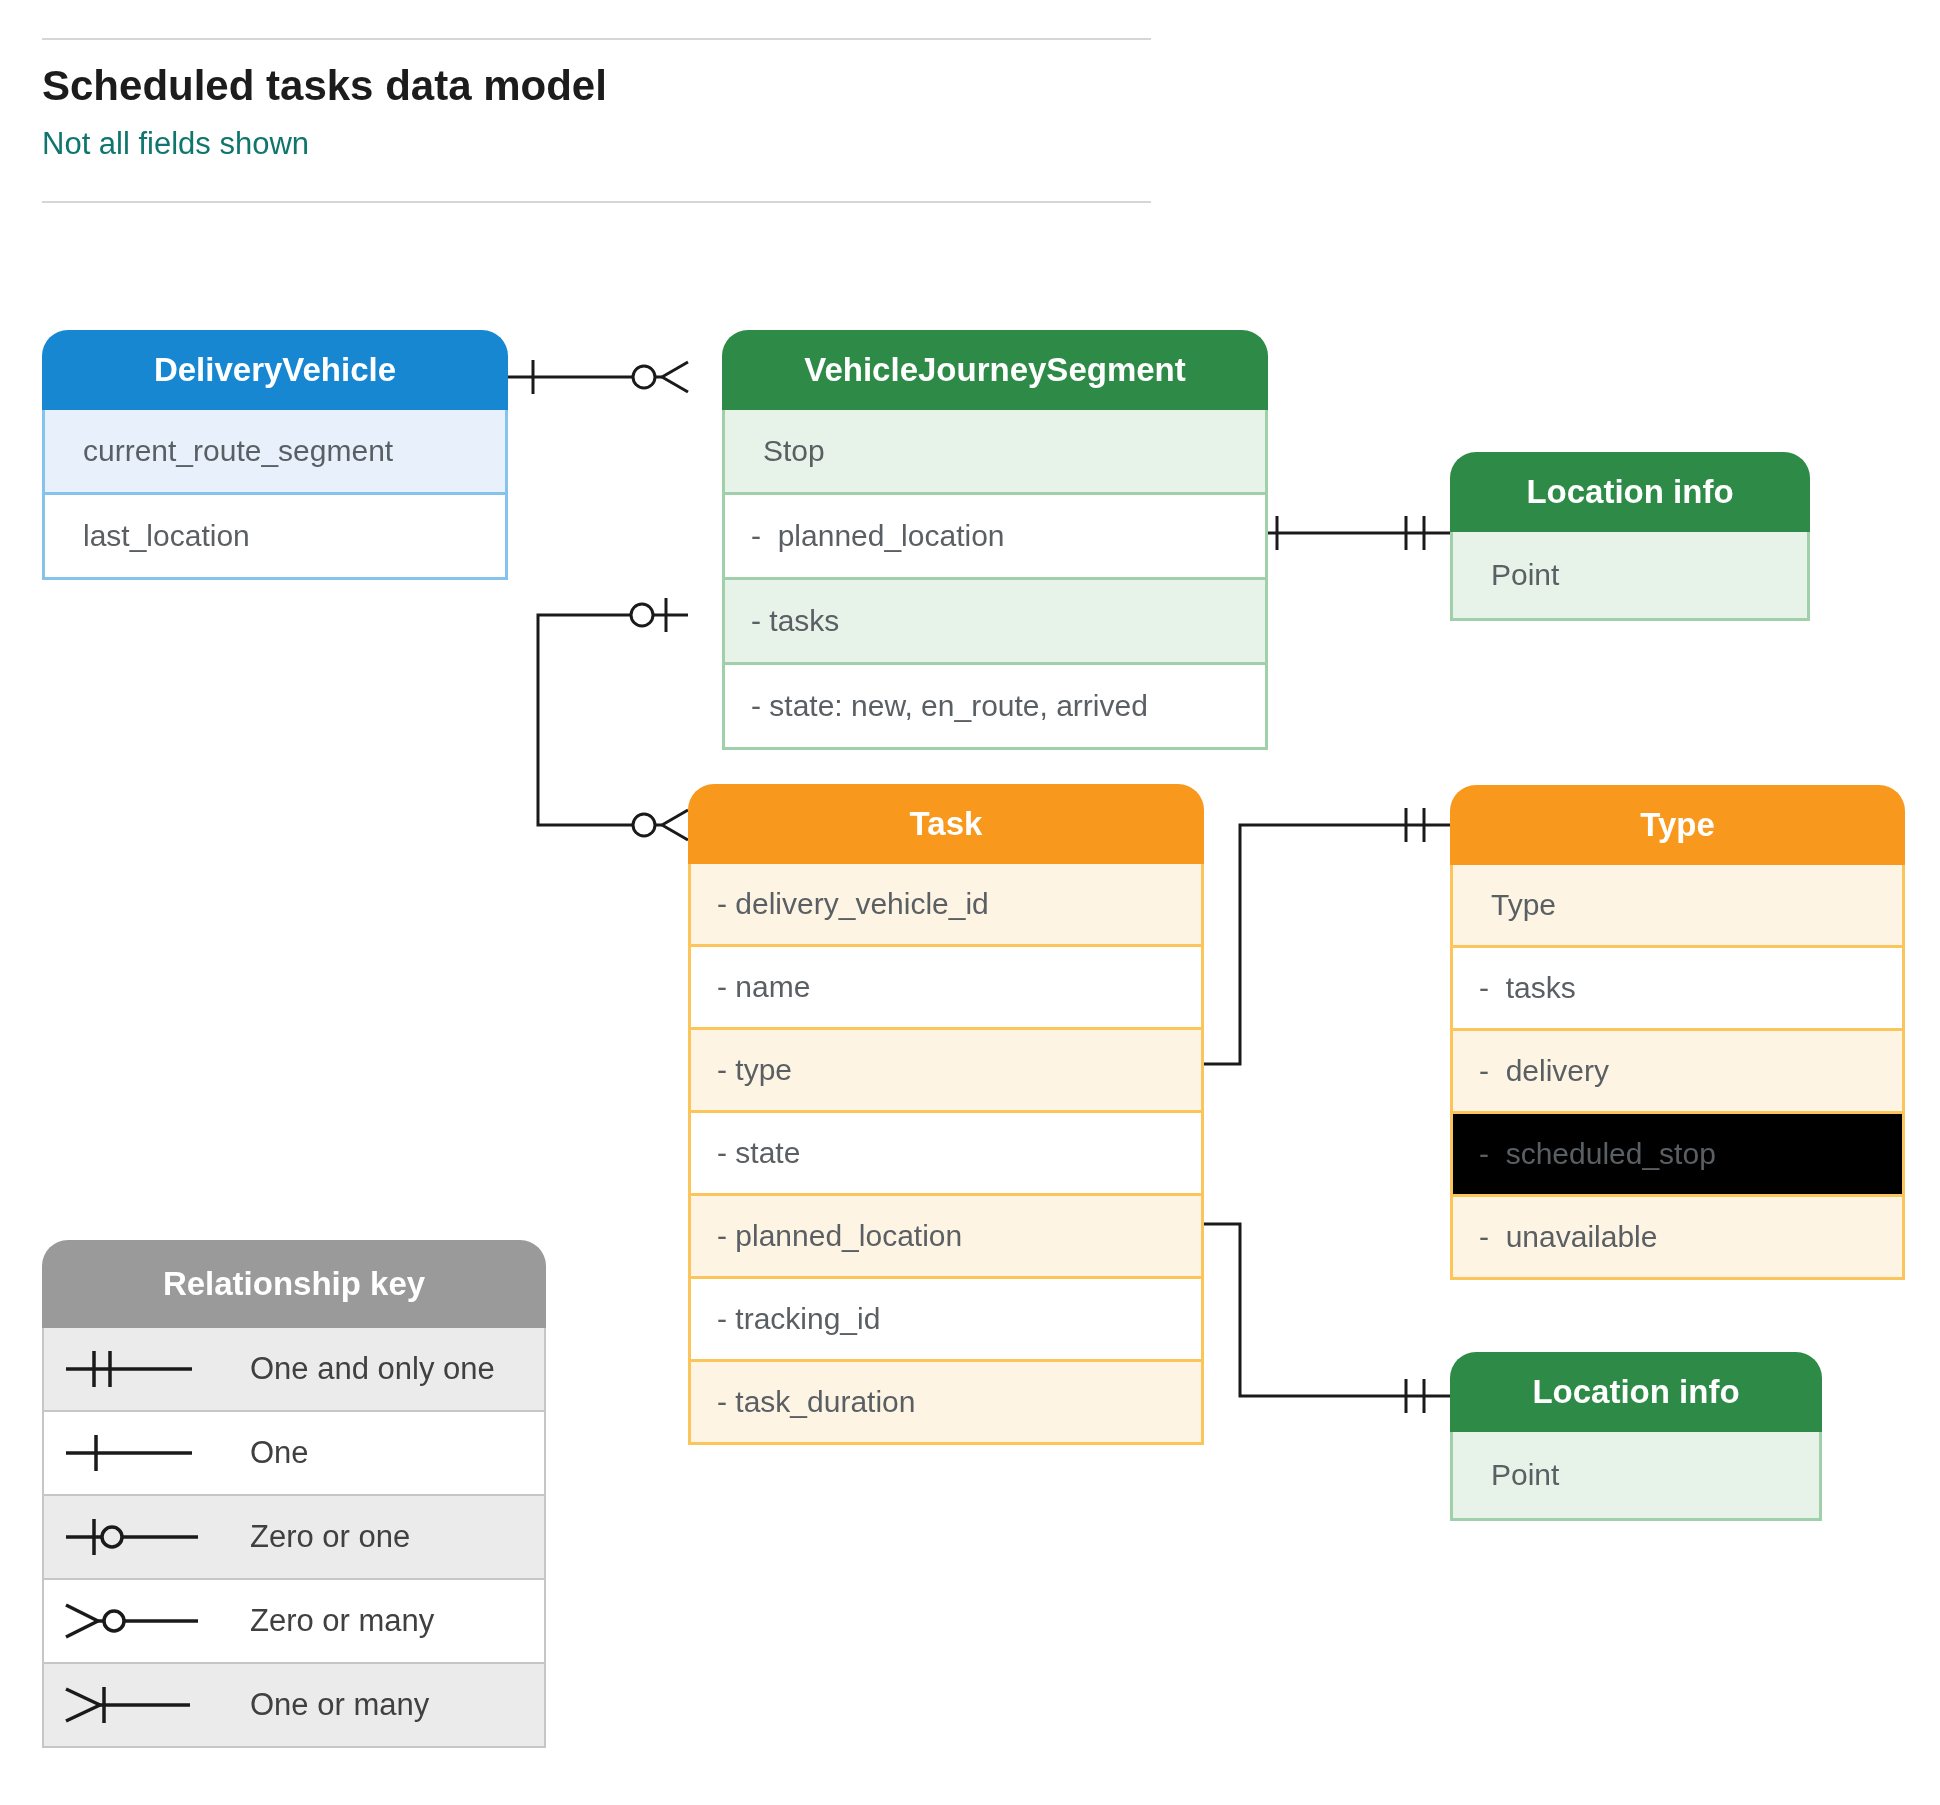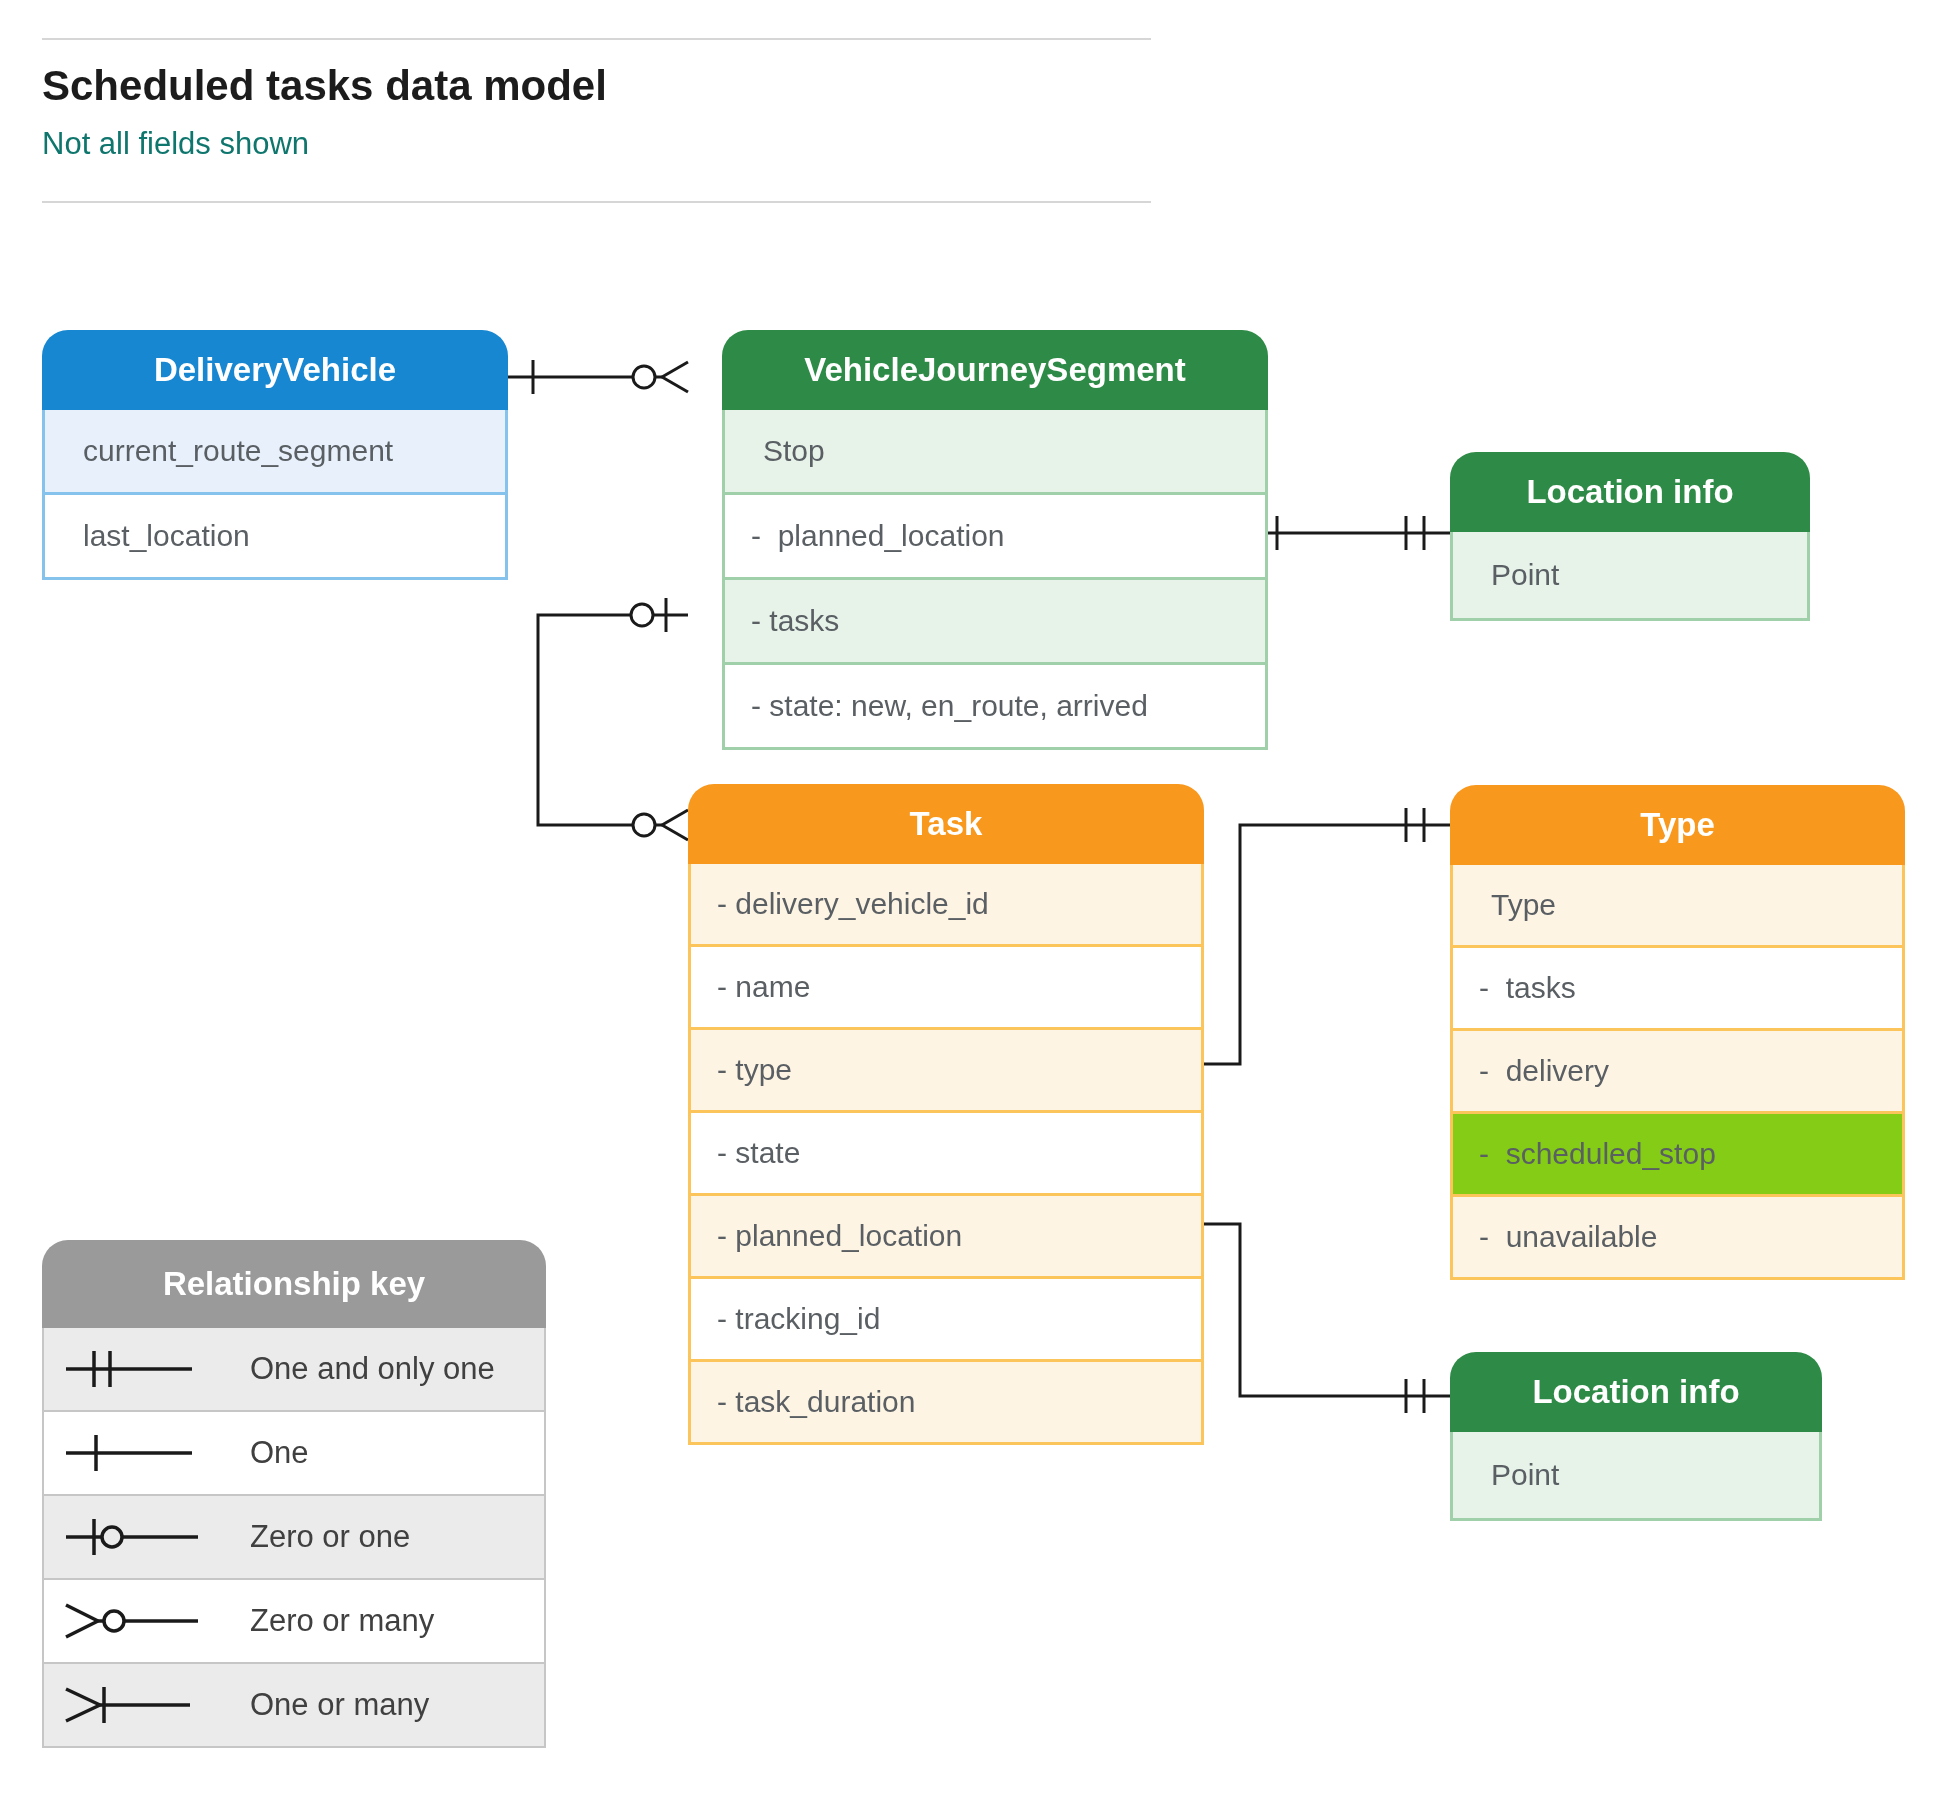--- a/index.html
+++ b/index.html
@@ -156,21 +156,21 @@
     <div class="ebody">
       <div class="erow pad-plain" style="height:80px;background:#fdf4e3">
           <span>Type</span>
         </div>
       <div class="erow pad-dash" style="height:80px;background:#ffffff">
           <span>-  tasks</span>
         </div>
       <div class="erow pad-dash" style="height:80px;background:#fdf4e3">
           <span>-  delivery</span>
         </div>
-      <div class="erow pad-dash" style="height:80px;background:#84cc16">
+      <div class="erow pad-dash" style="height:80px;background:#000000">
           <span>-  scheduled_stop</span>
         </div>
       <div class="erow pad-dash" style="height:80px;background:#fdf4e3">
           <span>-  unavailable</span>
         </div>
     </div>
   </div>
 
   <div class="entity t-green" style="left:1450px;top:1352px;width:372px;">
     <div class="ehead" style="background:#2e8b47">Location info</div>

